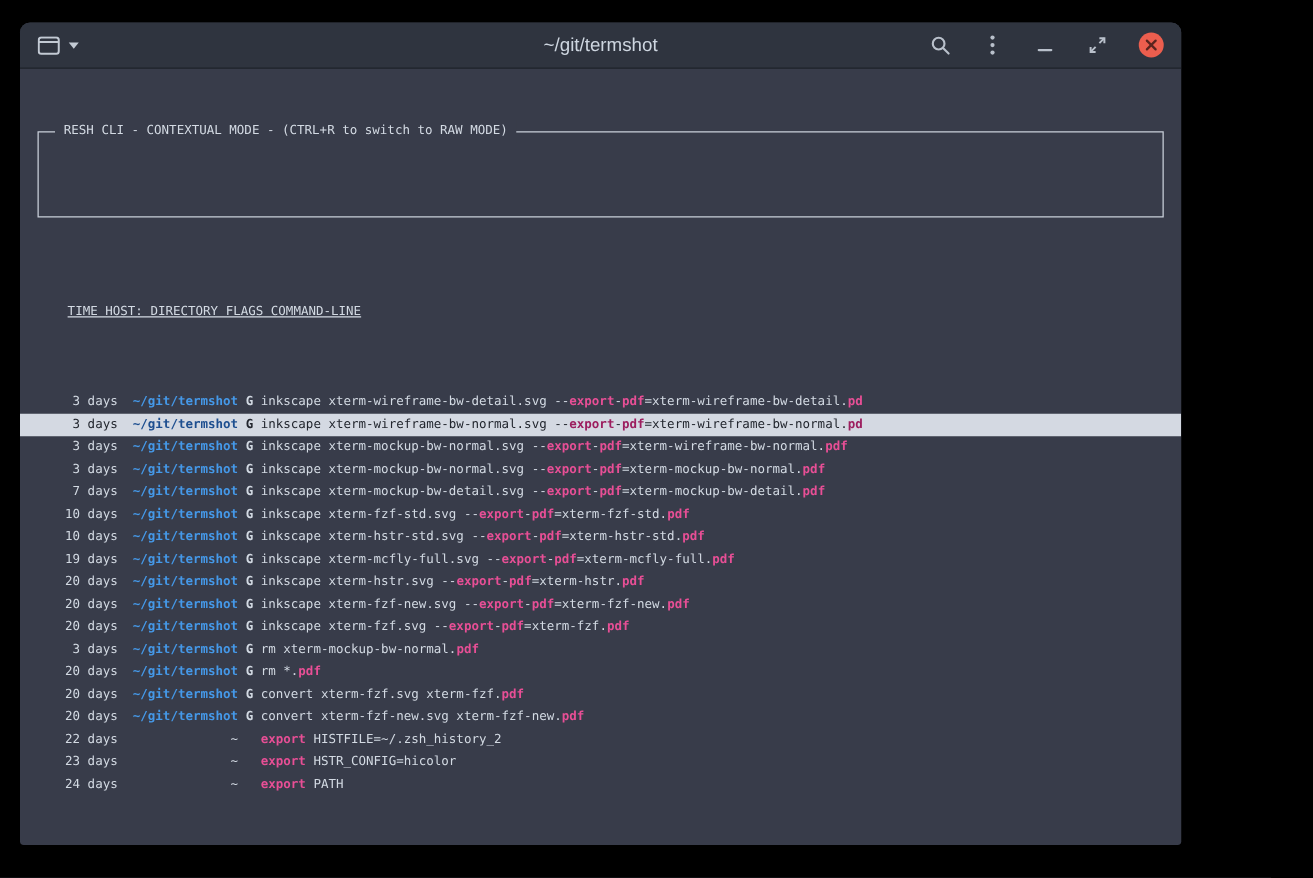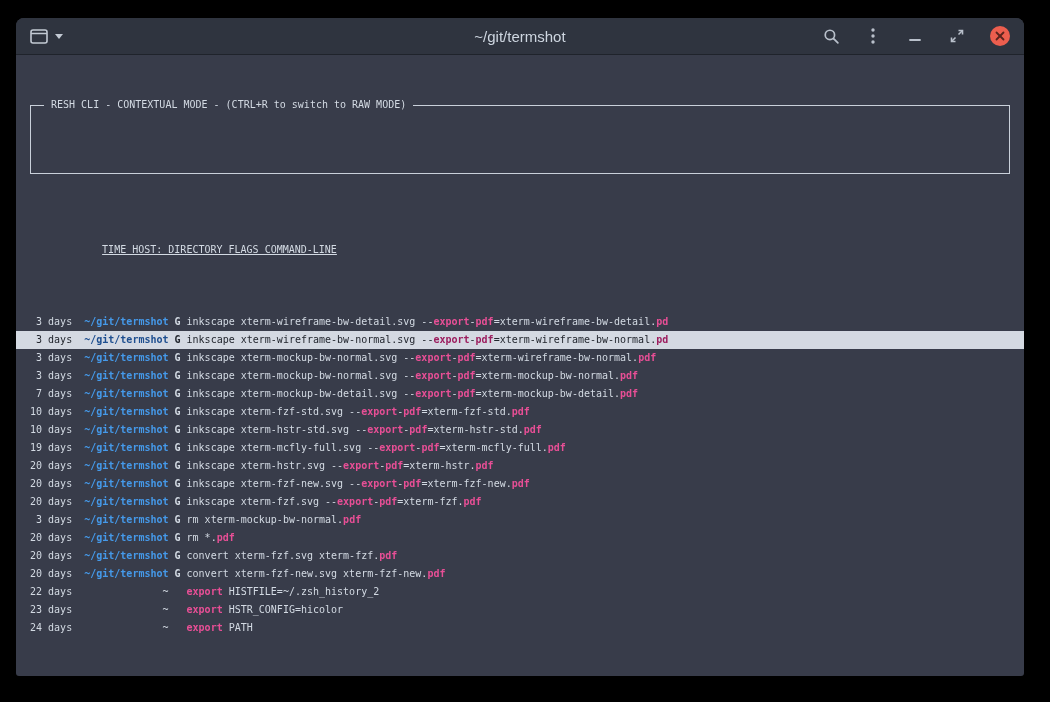--- a/index.html
+++ b/index.html
@@ -1,41 +1,41 @@
 <!DOCTYPE html>
 <html style="--term-bg: #383c4a; --term-fg: #d3dae3; --titlebar-bg: #2f343f; --accent-pink: #e84f96; --accent-blue: #4599e9; --remote-pink: #e0618e; --select-bg: #d4d9e2; --select-fg: #22262e; --close-red: #ec5e4e;"><head>
 <meta charset="utf-8">
 <style>
   * { margin:0; padding:0; box-sizing:border-box; }
   html,body { width:1050px; height:702px; background:#000; overflow:hidden;
               font-family:"DejaVu Sans Mono", monospace; }
-  .window { position:absolute; left:16px; top:18px; width:1008px; height:658px;
+  .window { position:absolute; left:16px; top:18px; width:929px; height:658px;
             background:var(--term-bg,#383c4a); border-radius:8px 8px 3px 3px; overflow:hidden;
             box-shadow:0 4px 18px rgba(0,0,0,.6); }
   
   .titlebar { height:37px; background:var(--titlebar-bg,#2f343f); border-bottom:1px solid #1f232b;
               display:flex; align-items:center; padding:0 14px; position:relative; }
   .tb-left { display:flex; align-items:center; gap:7px; z-index:2; }
   .tb-title { position:absolute; left:0; right:0; text-align:center; color:#ced6e0;
               font-family:"Liberation Sans", sans-serif; font-size:15px; }
   .tb-right { margin-left:auto; display:flex; align-items:center; gap:24px; z-index:2; }
   .tb-icon { display:inline-flex; align-items:center; justify-content:center; width:18px; height:18px; cursor:pointer; }
   .caret-down { width:0; height:0; border-left:4px solid transparent; border-right:4px solid transparent;
                 border-top:5px solid #c3cad4; display:inline-block; }
   .close-btn { width:20px; height:20px; border-radius:50%; background:var(--close-red,#ec5e4e);
                display:flex; align-items:center; justify-content:center; cursor:pointer; }
   
   .term { padding-top:4px; color:var(--term-fg,#d3dae3); font-size:10px; line-height:18px;
           white-space:pre; height:621px; overflow:hidden; }
   .searchbox { margin:10px 14px 0; border:1px solid #c9d0da; position:relative; padding:7px 10px 6px; }
   .legend { position:absolute; top:-10px; left:13px; background:var(--term-bg,#383c4a); padding:0 7px; }
   .cursor { display:inline-block; width:9px; height:16px; background:#cfd6e0; vertical-align:-3px; }
-  .hdr { margin-top:13px; padding-left:14px;margin-left:48px; }
+  .hdr { margin-top:13px; padding-left:14px; }
   .hdr .u { text-decoration:underline; }
-  .row { padding-left:8px; }
+  .row { padding-left:30px; }
   .row .host.blue { color:var(--accent-blue,#4599e9); font-weight:bold; }
   .row .host.plain { color:var(--term-fg,#d3dae3); }
   .row .flag { font-weight:bold; }
   .hl { color:var(--accent-pink,#e84f96); font-weight:bold; }
   .row.sel { background:var(--select-bg,#d4d9e2); color:var(--select-fg,#22262e); }
   .row.sel .host.blue { color:#1d4e8f; }
   .row.sel .hl { color:#9c1d5e; }
 </style>
 </head>
 <body>

